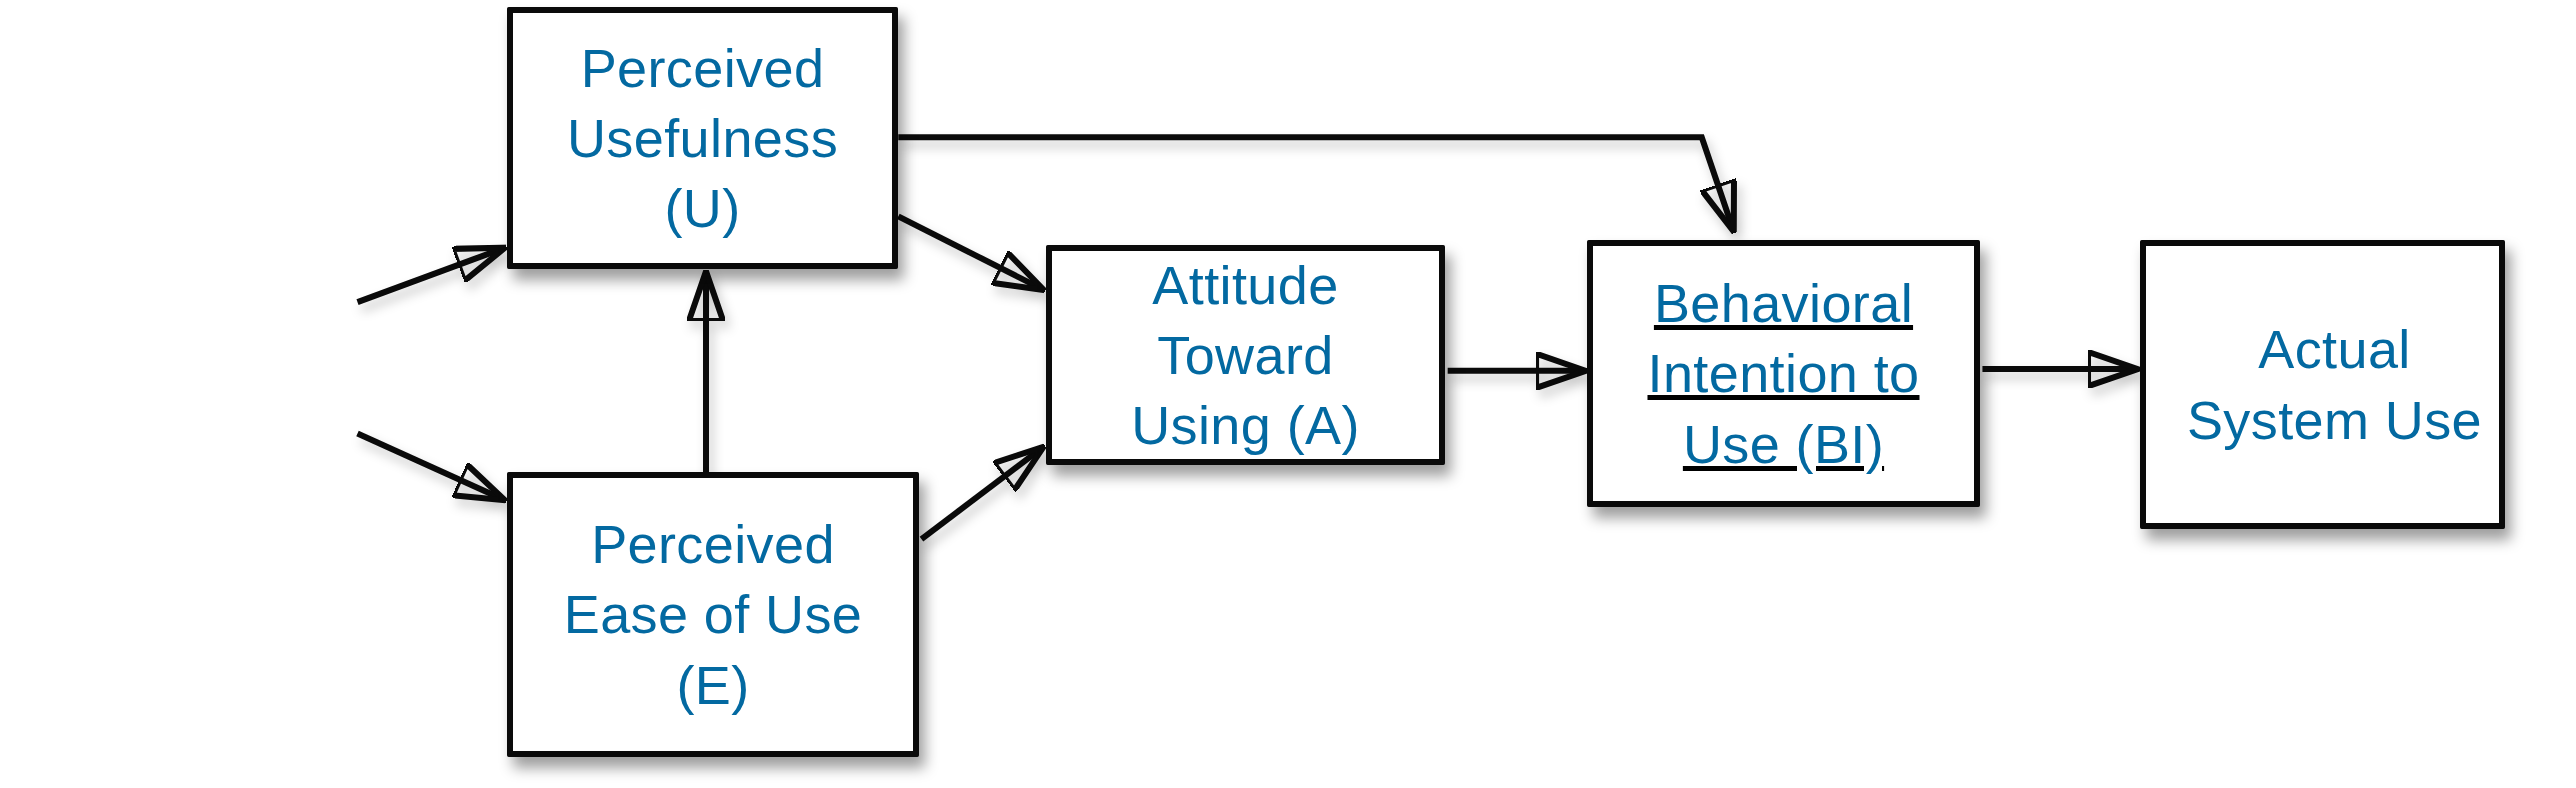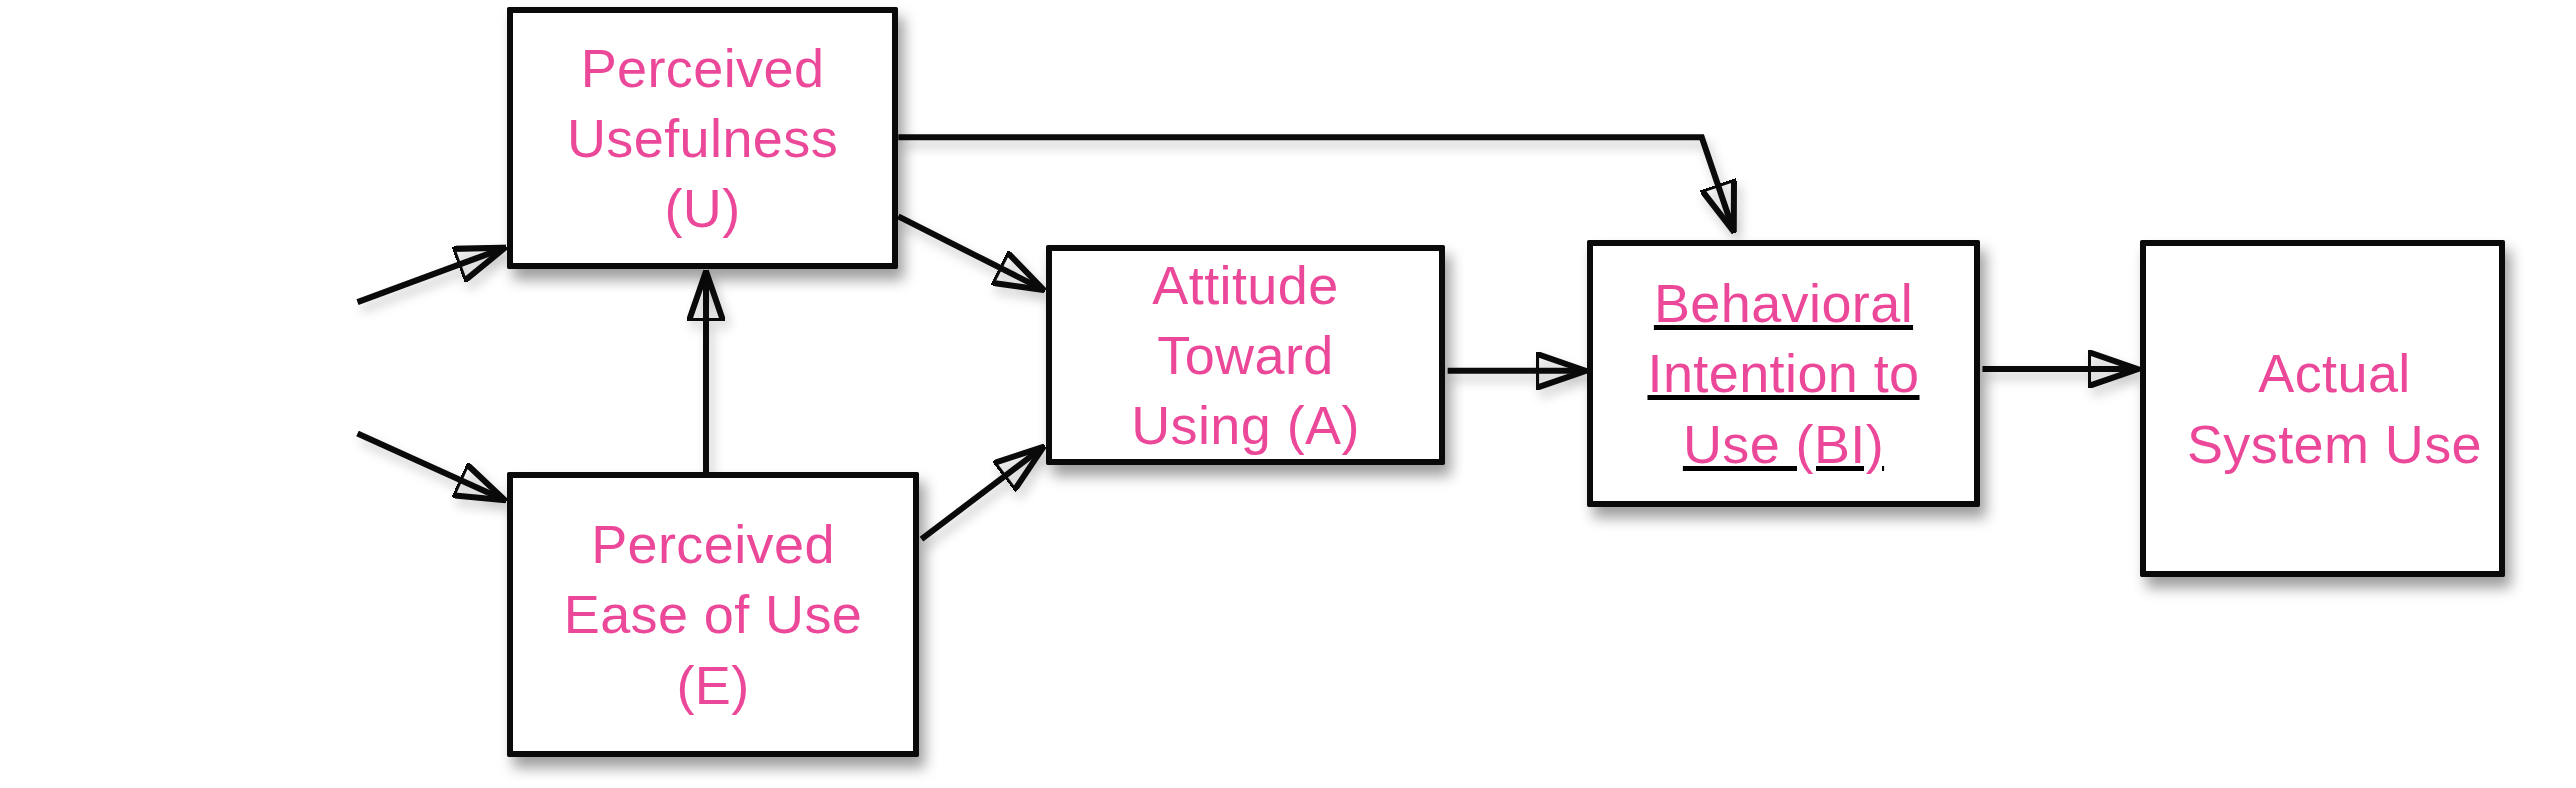--- a/index.html
+++ b/index.html
@@ -37,29 +37,29 @@
     box-shadow: 6px 10.3px 13.7px rgba(0,0,0,0.38);
     display: flex;
     align-items: center;
     justify-content: center;
     text-align: center;
   }
   .node .label {
     white-space: pre-line;
     font-size: 54px;
     line-height: 1.3;
-    color: #ec4899;
+    color: #0369a1;
     letter-spacing: 0.4px;
   }
   .node-external          { left: 67px;   top: 238px; width: 289px; height: 269px; }
   .node-usefulness        { left: 507px;  top: 6.9px;   width: 391px; height: 262px; }
   .node-ease-of-use       { left: 507px;  top: 472px; width: 412px; height: 285px; }
   .node-attitude          { left: 1046px; top: 245px; width: 399px; height: 220px; }
   .node-intention         { left: 1587px; top: 240px; width: 393px; height: 267px; text-decoration: underline; }
-  .node-actual-use        { left: 2140px; top: 240px; width: 365px; height: 337px; padding-left: 24px; }
+  .node-actual-use        { left: 2140px; top: 240px; width: 365px; height: 289px; padding-left: 24px; }
 </style>
 </head>
 <body>
 
 <div class="canvas">
 
   <svg class="edges" viewBox="0 0 3000 918" xmlns="http://www.w3.org/2000/svg">
     <defs>
       <marker id="ah" viewBox="0 0 60 44" refX="54" refY="22" markerWidth="60" markerHeight="44" orient="auto" markerUnits="userSpaceOnUse">
         <path d="M0 2 L58 22 L0 42 Z" fill="#0a0a0a" stroke="none" stroke-width="0"></path>

